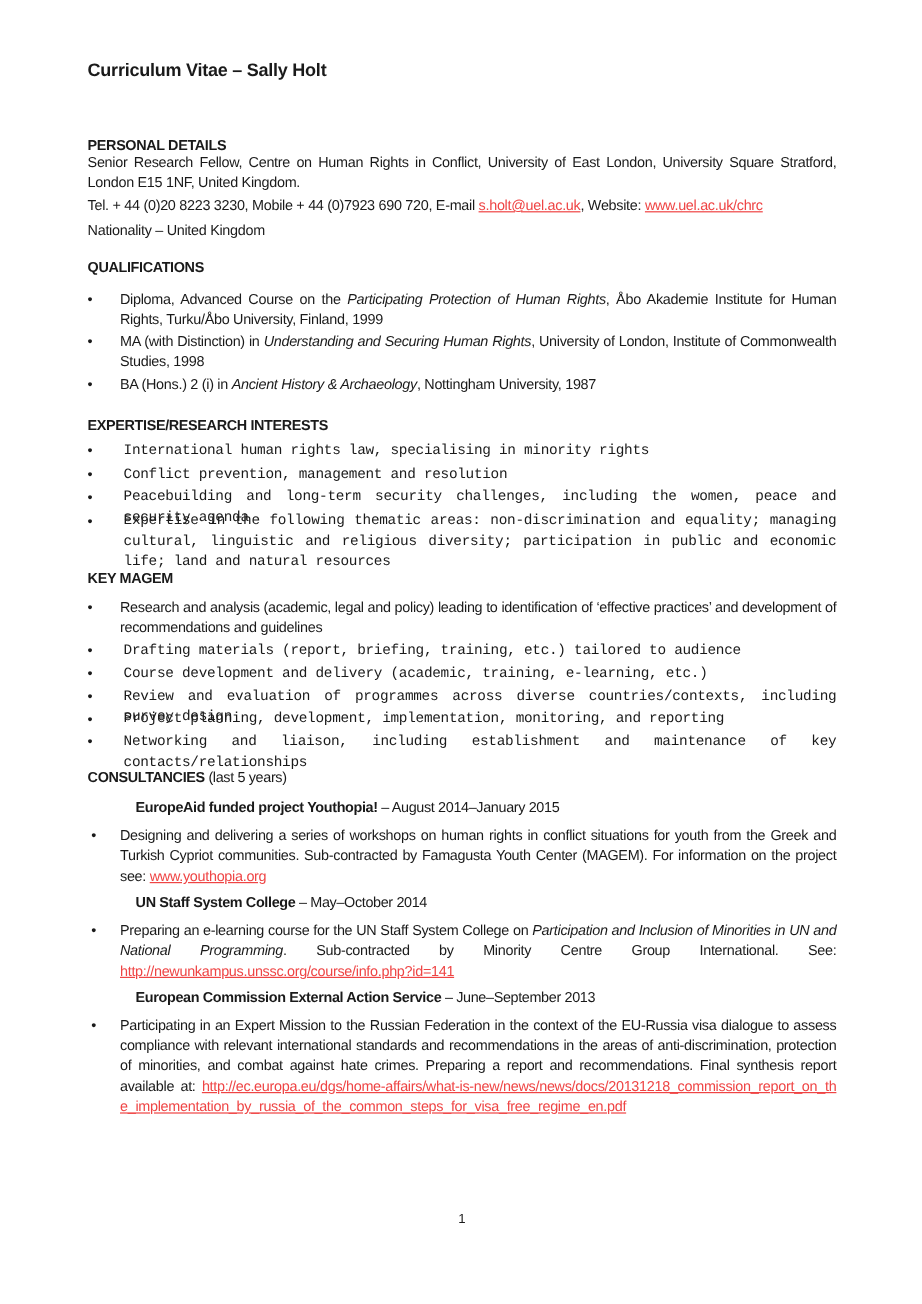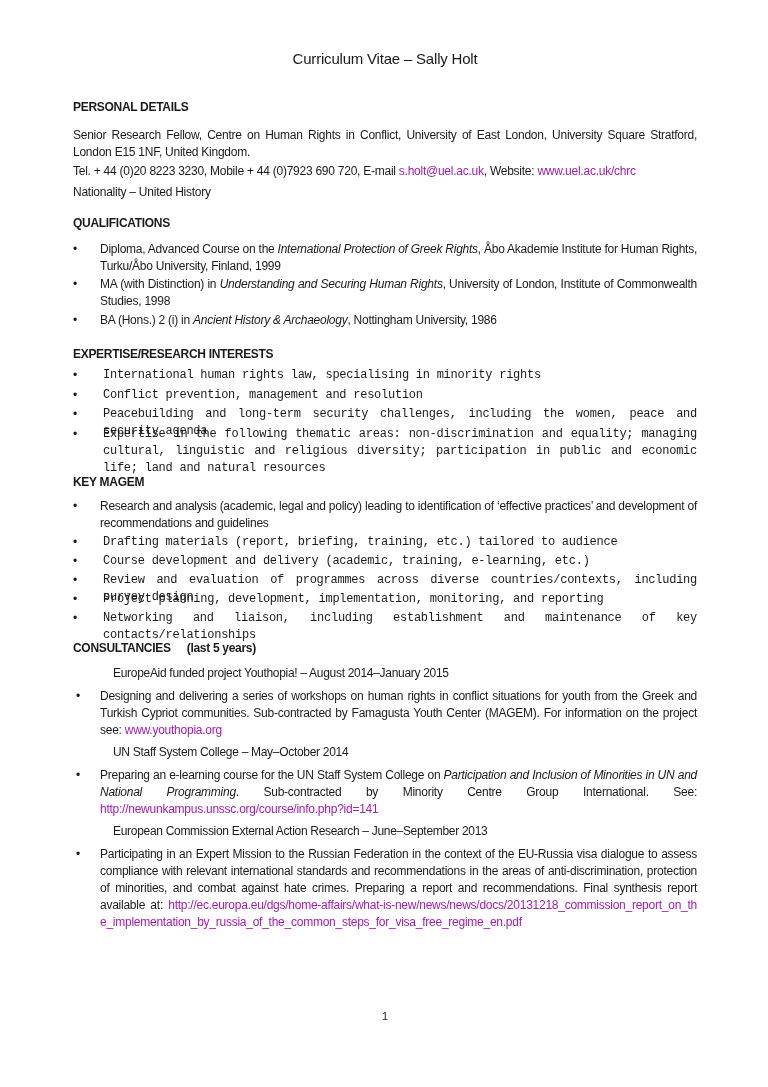--- a/index.html
+++ b/index.html
@@ -1,60 +1,60 @@
 <!DOCTYPE html>
 <html><head>
 <meta charset="utf-8">
 <style>
   html, body { margin: 0; padding: 0; background: #ffffff; }
   body { width: 768px; height: 1087px; position: relative; overflow: hidden;
          font-family: "Liberation Sans", sans-serif; color: #1a1a1a; }
   .page { position: absolute; left: 73px; top: 0; width: 624px; }
-  .title { position: absolute; left: 0; width: 100%; top: 50px; text-align: center;
-           font-weight: normal; font-size: 15px; letter-spacing: -0.2px; }
+  .title { position: absolute; left: 0; width: 100%; top: 50px; text-align: left;
+           font-weight: bold; font-size: 15px; letter-spacing: -0.2px; }
   .section-head { position: absolute; left: 0; font-weight: bold; font-size: 12px; letter-spacing: -0.3px; }
-  .section-head .normal { font-weight: bold; margin-left: 13px; }
+  .section-head .normal { font-weight: normal; }
   .para { position: absolute; left: 0; width: 624px; font-size: 12px; line-height: 17px;
           text-align: justify; letter-spacing: -0.25px; }
   .line { position: absolute; left: 0; font-size: 12px; letter-spacing: -0.25px; white-space: nowrap; }
   .bullet-item { position: absolute; left: 0; width: 624px; font-size: 12px; line-height: 17px; letter-spacing: -0.25px; }
   .bullet-item .dot { position: absolute; left: 0; top: 0; }
   .bullet-item .txt { margin-left: 27px; text-align: justify; display: block; }
   .bullet-item.tight .txt { margin-left: 30px; font-family: Liberation Mono, monospace; }
-  a, .link { color: #a21caf; }
+  a, .link { color: #ef4444; text-decoration: underline; }
   i { font-style: italic; }
   .job-head { position: absolute; left: 0; font-size: 12px; letter-spacing: -0.3px; white-space: nowrap; }
-  .job-head b { font-weight: normal; padding-left: 40px; }
+  .job-head b { font-weight: bold; padding-left: 40px; }
   .page-num { position: absolute; left: 0; width: 624px; top: 1010px; text-align: center; font-size: 11px; }
 </style>
 </head>
 <body>
 
 <div class="page">
   <div class="title">Curriculum Vitae – Sally Holt</div>
 
-  <div class="section-head" style="top:100px">PERSONAL DETAILS</div>
+  <div class="section-head" style="top:114px">PERSONAL DETAILS</div>
   <div class="para" style="top:127px">Senior Research Fellow, Centre on Human Rights in Conflict, University of East London, University Square Stratford, London E15 1NF, United Kingdom.</div>
   <div class="line" style="top:164px">
     <span>Tel. + 44 (0)20 8223 3230, Mobile + 44 (0)7923 690 720, E-mail </span><a class="link">s.holt@uel.ac.uk</a><span>, Website: </span><a class="link">www.uel.ac.uk/chrc</a>
   </div>
-  <div class="line" style="top:185px">Nationality – United History</div>
+  <div class="line" style="top:185px">Nationality – United Kingdom</div>
 
   <div class="section-head" style="top:216px">QUALIFICATIONS</div>
   <div class="bullet-item" style="top:241px">
     <span class="dot">•</span>
-    <span class="txt"><span>Diploma, Advanced Course on the </span><i>International Protection of Greek Rights</i><span>, Åbo Akademie Institute for Human Rights, Turku/Åbo University, Finland, 1999</span></span>
+    <span class="txt"><span>Diploma, Advanced Course on the </span><i>Participating Protection of Human Rights</i><span>, Åbo Akademie Institute for Human Rights, Turku/Åbo University, Finland, 1999</span></span>
   </div>
   <div class="bullet-item" style="top:276px">
     <span class="dot">•</span>
     <span class="txt"><span>MA (with Distinction) in </span><i>Understanding and Securing Human Rights</i><span>, University of London, Institute of Commonwealth Studies, 1998</span></span>
   </div>
   <div class="bullet-item" style="top:312px">
     <span class="dot">•</span>
-    <span class="txt"><span>BA (Hons.) 2 (i) in </span><i>Ancient History &amp; Archaeology</i><span>, Nottingham University, 1986</span></span>
+    <span class="txt"><span>BA (Hons.) 2 (i) in </span><i>Ancient History &amp; Archaeology</i><span>, Nottingham University, 1987</span></span>
   </div>
 
   <div class="section-head" style="top:347px">EXPERTISE/RESEARCH  INTERESTS</div>
   <div class="bullet-item tight" style="top:367px">
     <span class="dot">•</span>
     <span class="txt">International human rights law, specialising in minority rights</span>
   </div>
   <div class="bullet-item tight" style="top:387px">
     <span class="dot">•</span>
     <span class="txt">Conflict prevention, management and resolution</span>
@@ -108,21 +108,21 @@
 
   <div class="job-head" style="top:745px">
     <b>UN Staff System College</b><span> – May–October 2014</span>
   </div>
   <div class="bullet-item" style="top:767px">
     <span class="dot" style="left:3px">•</span>
     <span class="txt"><span>Preparing an e-learning course for the UN Staff System College on </span><i>Participation and Inclusion of Minorities in UN and National Programming</i><span>. Sub-contracted by Minority Centre Group International. See: </span><a class="link">http://newunkampus.unssc.org/course/info.php?id=141</a></span>
   </div>
 
   <div class="job-head" style="top:824px">
-    <b>European Commission External Action Research</b><span> – June–September 2013</span>
+    <b>European Commission External Action Service</b><span> – June–September 2013</span>
   </div>
   <div class="bullet-item" style="top:846px">
     <span class="dot" style="left:3px">•</span>
     <span class="txt" style="word-break: break-all;"><span style="word-break: normal;">Participating in an Expert Mission to the Russian Federation in the context of the EU-Russia visa dialogue to assess compliance with relevant international standards and recommendations in the areas of anti-discrimination, protection of minorities, and combat against hate crimes. Preparing a report and recommendations. Final synthesis report available at: </span><a class="link">http://ec.europa.eu/dgs/home-affairs/what-is-new/news/news/docs/20131218_commission_report_on_the_implementation_by_russia_of_the_common_steps_for_visa_free_regime_en.pdf</a></span>
   </div>
 
   <div class="page-num">1</div>
 </div>
 
 </body></html>

